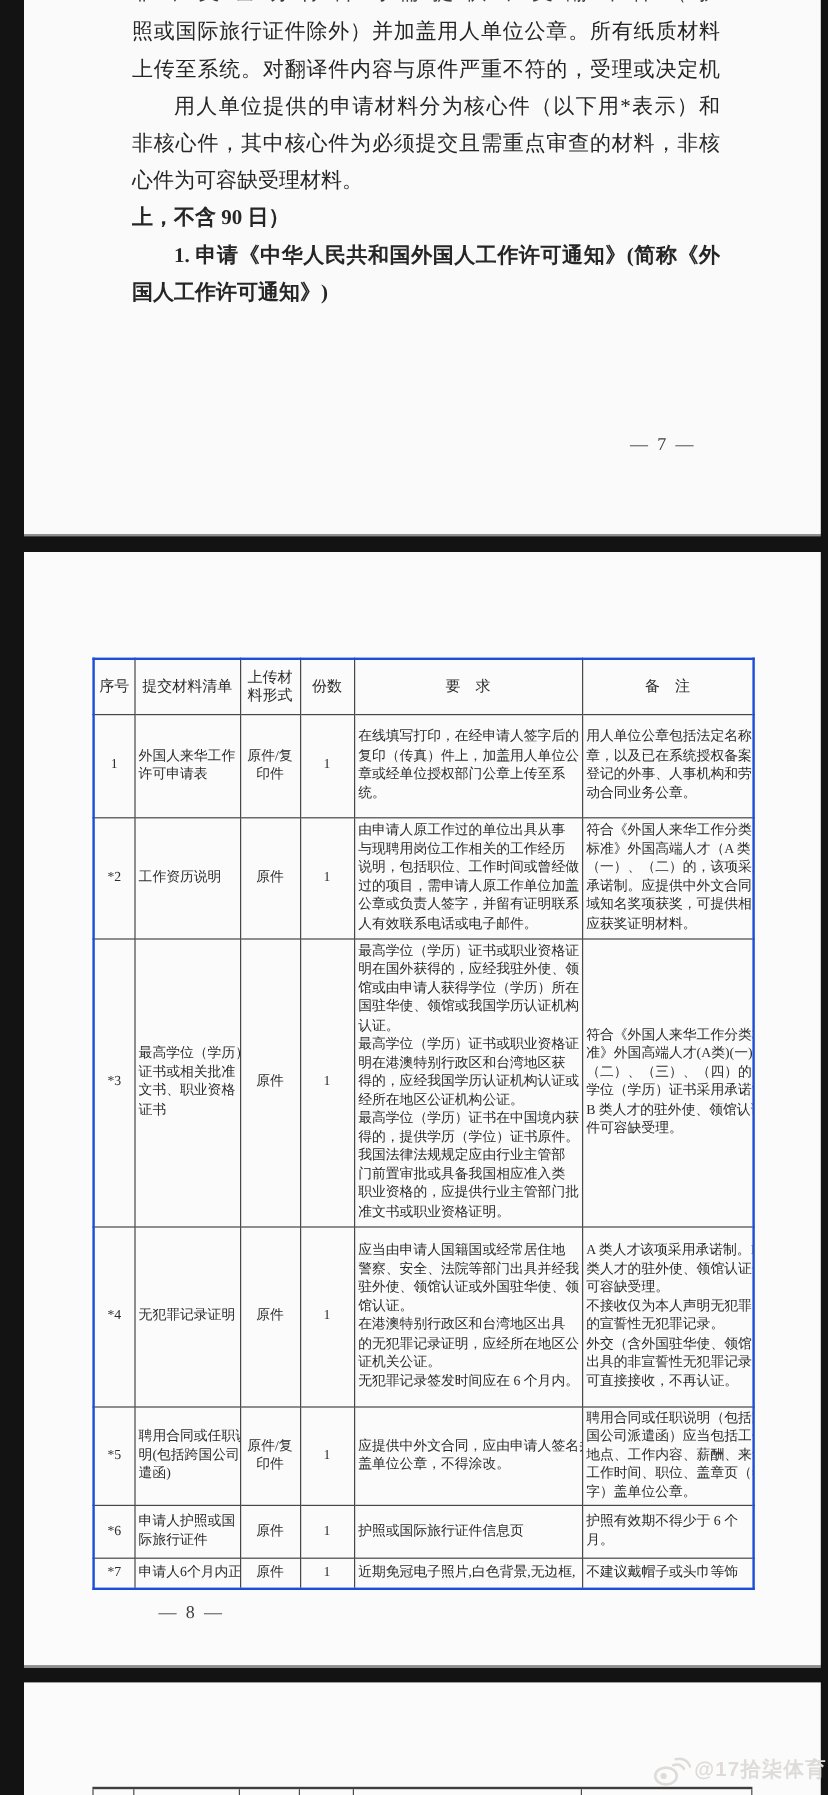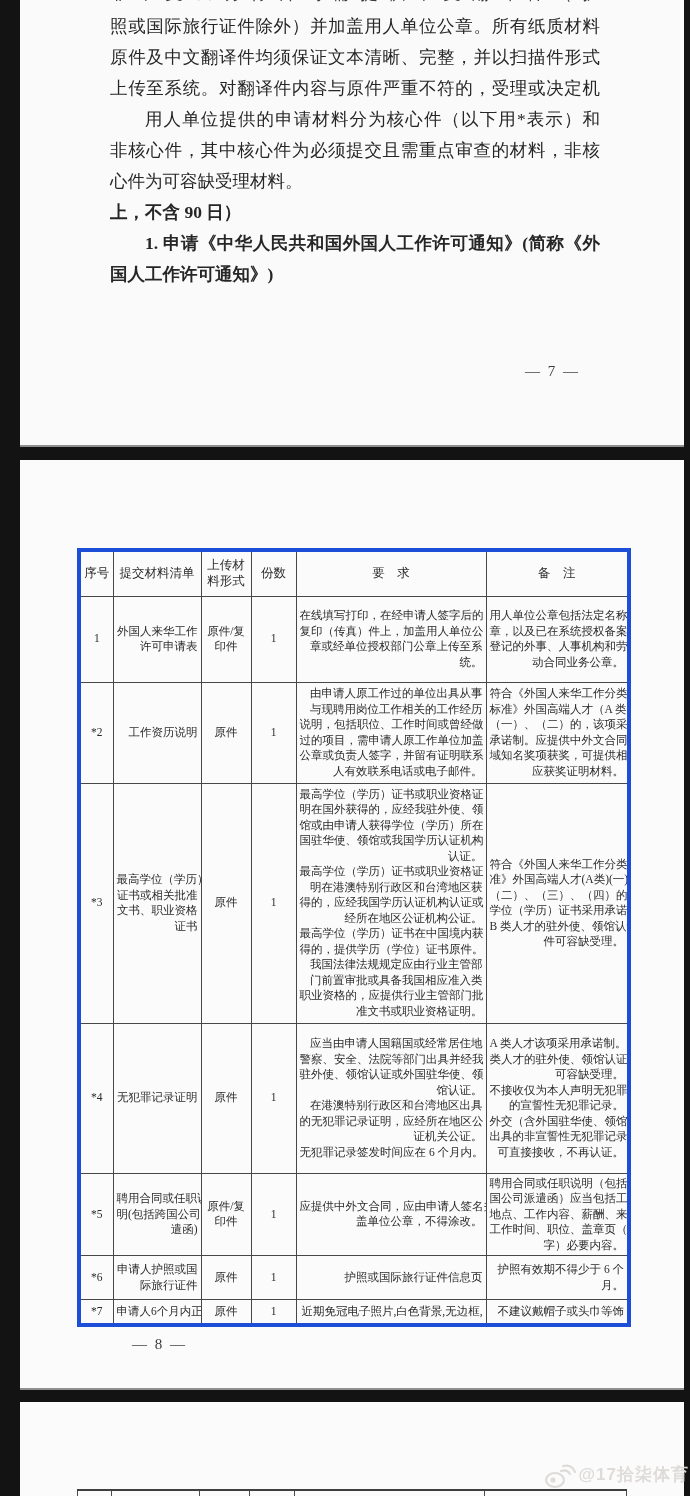--- a/index.html
+++ b/index.html
@@ -29,25 +29,25 @@
   .pagenum{position:absolute;font-size:15px;letter-spacing:2px;color:#3d3d3d;white-space:nowrap;}
   #p1-num{top:363px;right:104px;}
   #p2-num{top:876px;left:112px;}
 
   
   #materials-table{position:absolute;left:57px;top:88px;width:550px;
     border-collapse:collapse;table-layout:fixed;color:#2b2b2b;}
   #materials-table td,#materials-table th{
     border:1px solid #474747;vertical-align:middle;padding:2px 3px;
     font-weight:400;overflow:hidden;}
-  #materials-table{border:4px solid #1d4ed8;}
+  #materials-table{border:2px solid #1d4ed8;}
   .cl{font-size:11.5px;line-height:15.5px;white-space:nowrap;}
   .hd .cl{font-size:12.5px;}
   td.ctr,th.ctr{text-align:center;}
-  td.lft{text-align:right;padding-left:4px;padding-right:2px;}
+  td.lft{text-align:left;padding-left:4px;padding-right:2px;}
 
   
   #p3-frag{position:absolute;left:57px;top:87px;width:550px;height:7px;
     border-top:2px solid #3f3f3f;}
   .frag-div{position:absolute;top:0;width:1px;height:7px;background:#4a4a4a;}
 
   
   #watermark{position:absolute;top:1460px;right:1px;color:#dedbd9;
     font-size:17px;font-weight:700;letter-spacing:1px;white-space:nowrap;
     font-family:"Liberation Sans","DejaVu Sans",sans-serif;display:flex;align-items:center;}
@@ -56,21 +56,20 @@
 </head>
 <body>
 
 <div class="page" id="page1">
   <div id="p1-text">
     <div id="p1-clip">
       <span class="inner">非中文证明材料均需提供中文翻译件（护</span>
     </div>
     <div id="p1-lines">
         <div class="p1-line j">照或国际旅行证件除外）并加盖用人单位公章。所有纸质材料</div>
-        <div class="p1-line j">原件及中文翻译件均须保证文本清晰、完整，并以扫描件形式</div>
         <div class="p1-line j">上传至系统。对翻译件内容与原件严重不符的，受理或决定机</div>
         <div class="p1-line j ind">用人单位提供的申请材料分为核心件（以下用*表示）和</div>
         <div class="p1-line j">非核心件，其中核心件为必须提交且需重点审查的材料，非核</div>
         <div class="p1-line">心件为可容缺受理材料。</div>
         <div class="p1-line b">上，不含 90 日）</div>
         <div class="p1-line j b ind">1. 申请《中华人民共和国外国人工作许可通知》(简称《外</div>
         <div class="p1-line b">国人工作许可通知》)</div>
       </div>
   </div>
   <div class="pagenum" id="p1-num">— 7 —</div>
@@ -264,21 +263,21 @@
           </td>
           <td class="lft">
             <div class="cl">应提供中外文合同，应由申请人签名并加</div>
             <div class="cl">盖单位公章，不得涂改。</div>
           </td>
           <td class="lft">
             <div class="cl">聘用合同或任职说明（包括跨</div>
             <div class="cl">国公司派遣函）应当包括工作</div>
             <div class="cl">地点、工作内容、薪酬、来华</div>
             <div class="cl">工作时间、职位、盖章页（签</div>
-            <div class="cl">字）必要内容。</div>
+            <div class="cl">字）盖单位公章。</div>
           </td>
         </tr>
         <tr style="height: 44px;">
           <td class="ctr">
             <div class="cl">*6</div>
           </td>
           <td class="lft">
             <div class="cl">申请人护照或国</div>
             <div class="cl">际旅行证件</div>
           </td>

